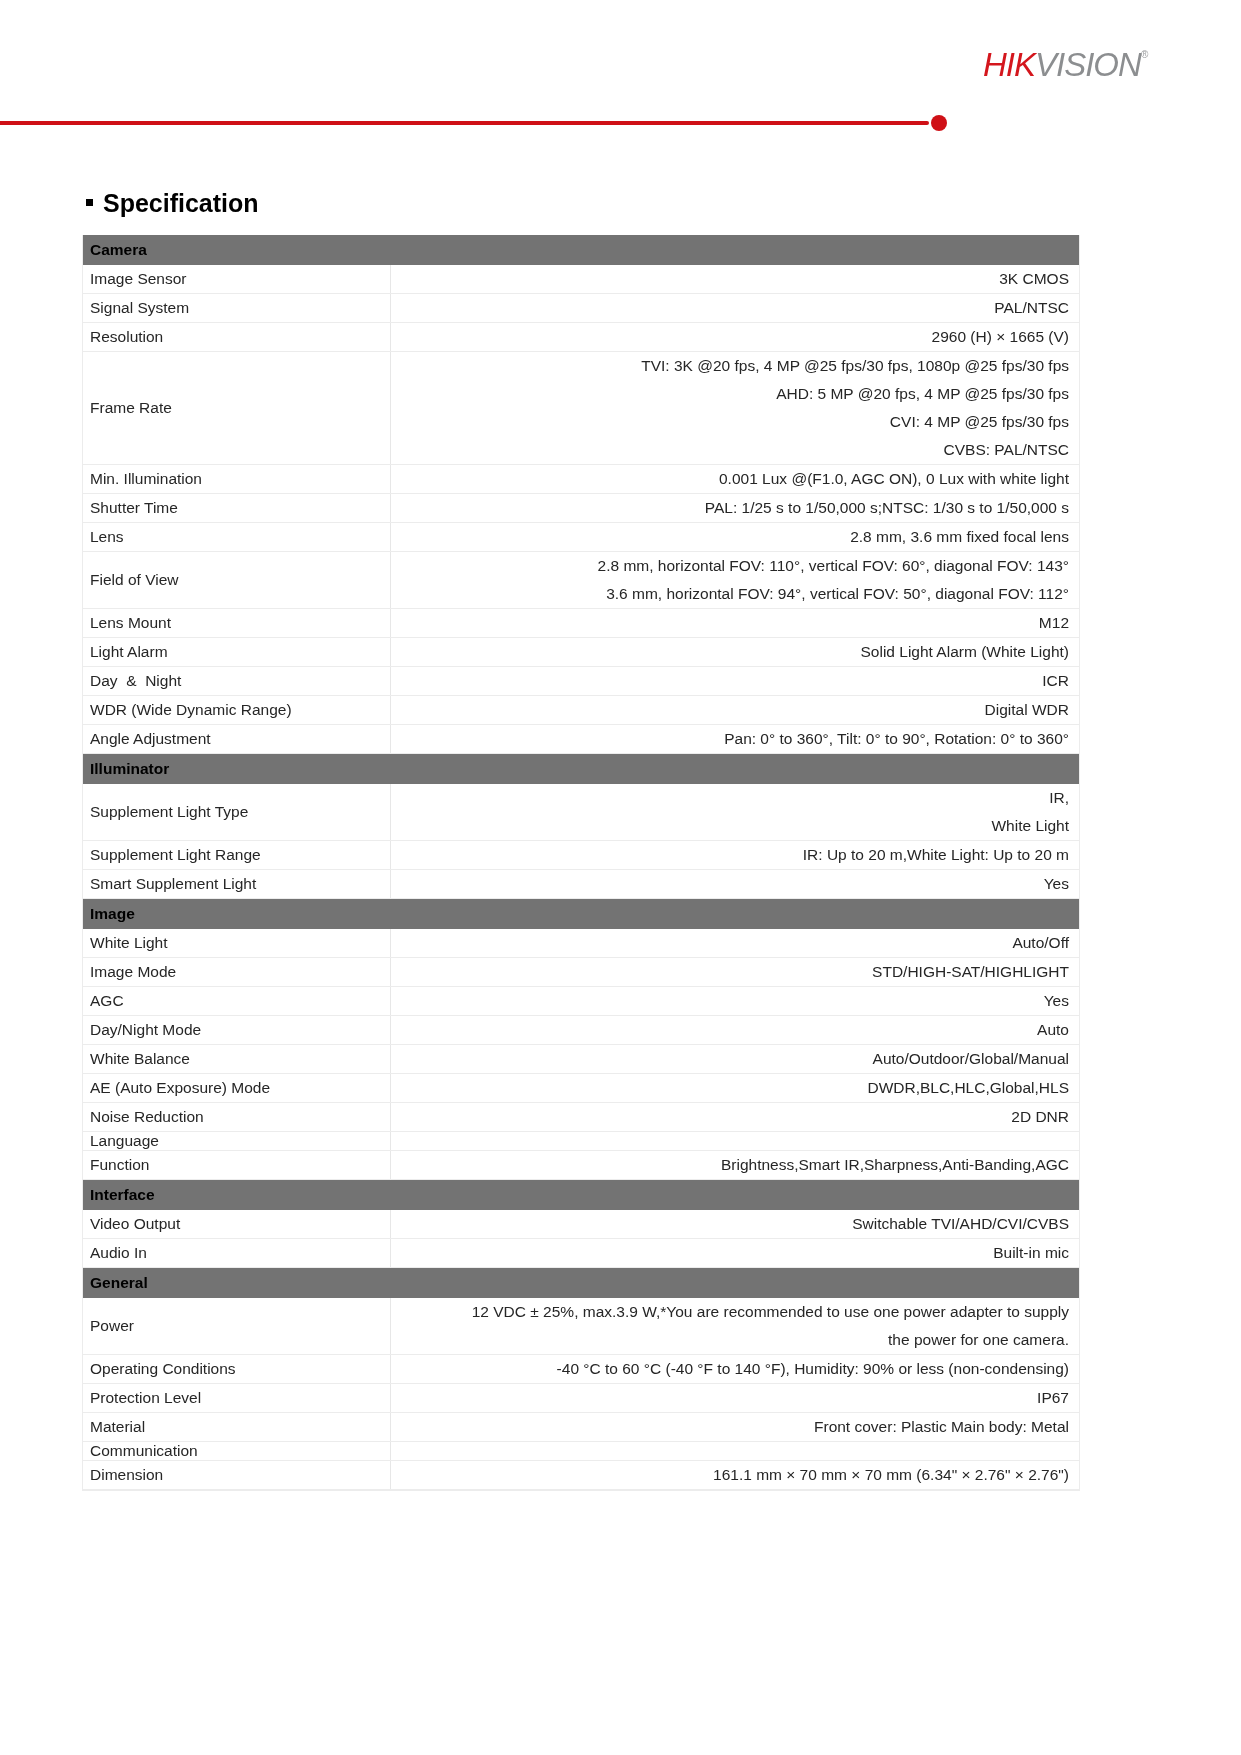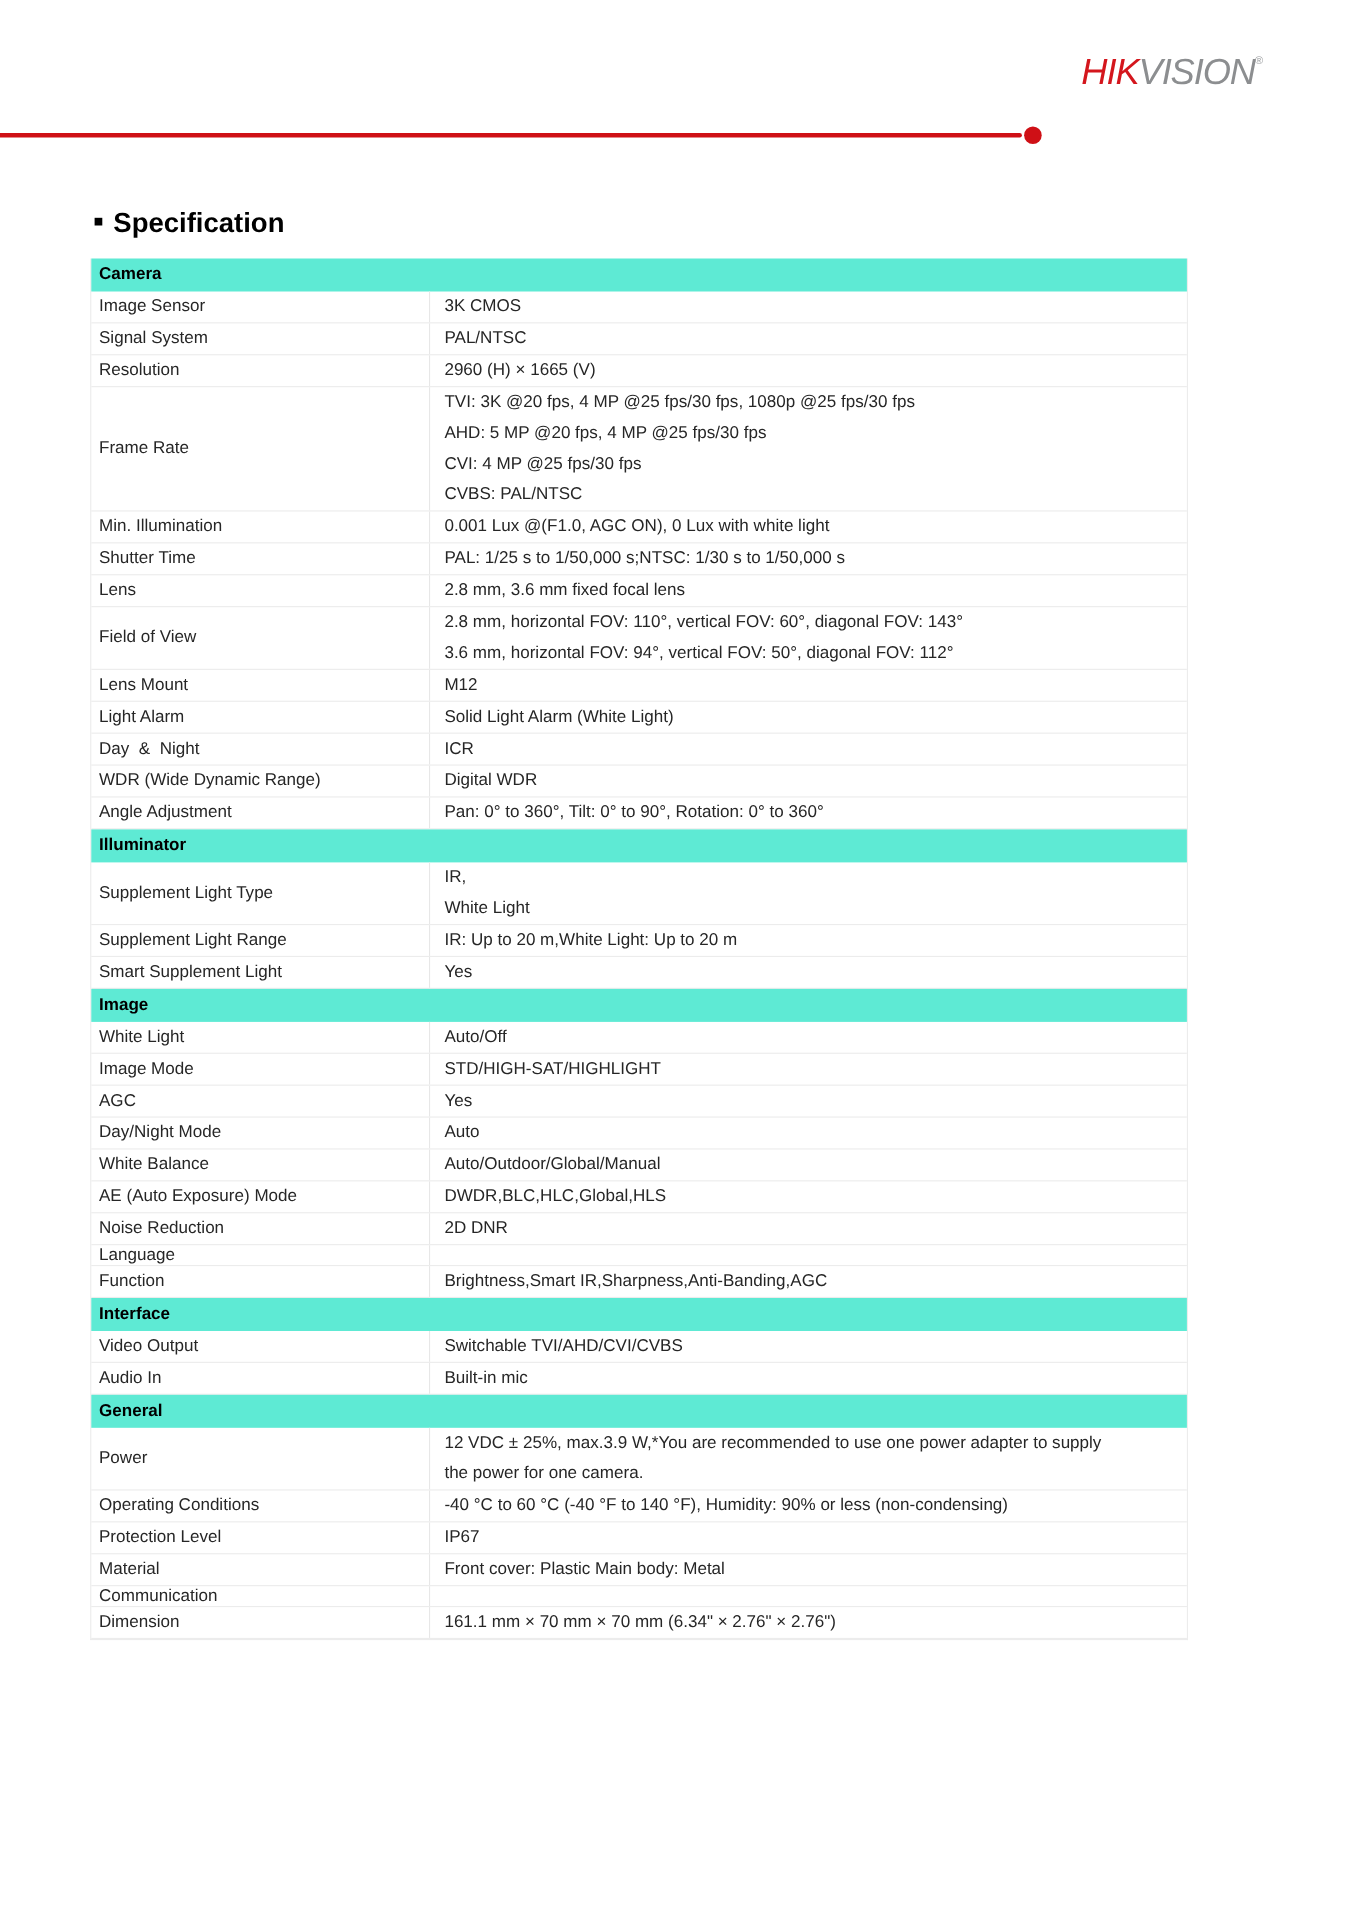--- a/index.html
+++ b/index.html
@@ -35,31 +35,31 @@
     display:inline-block; width:7px; height:7px; background:#000;
     margin-right:10px; margin-left:4px; vertical-align:6px;
   }
   
   .spec-table {
     width:100%; font-size:15.5px; color:#262626;
     border-left:1px solid #ececec; border-right:1px solid #ececec;
     border-bottom:1px solid #ececec;
   }
   .section-row {
-    background:#5eead4; font-weight:bold; color:#000;
+    background:#737373; font-weight:bold; color:#000;
     height:30px; line-height:30px; padding-left:7px; font-size:15.5px;
   }
   .spec-row { display:flex; align-items:stretch; border-bottom:1px solid #ececec; }
   .spec-row:last-child { border-bottom:1px solid #ececec; }
   .cell.label {
     width:308px; flex:none; padding-left:7px; padding-right:6px;
     border-right:1px solid #e7e7e7;
     display:flex; align-items:center; white-space:pre-wrap;
   }
-  .cell.value { flex:1; padding:0 10px 0 13px; display:flex; flex-direction:column; justify-content:center; }
+  .cell.value { flex:1; padding:0 10px 0 13px; display:flex; flex-direction:column; justify-content:center;align-items:flex-end; }
   .cell.value .line { line-height:28px; min-height:28px; }
 </style>
 </head>
 <body>
 
 <header>
   <div class="logo">
     <span class="hik">HIK</span><span class="vision">VISION</span><span class="reg">®</span>
   </div>
   <div class="rule">

